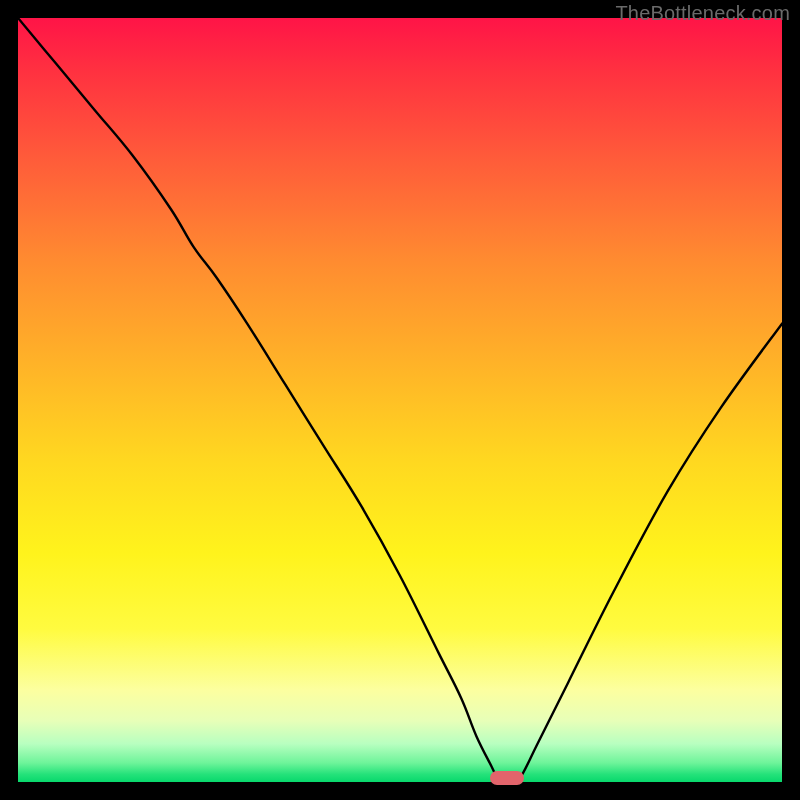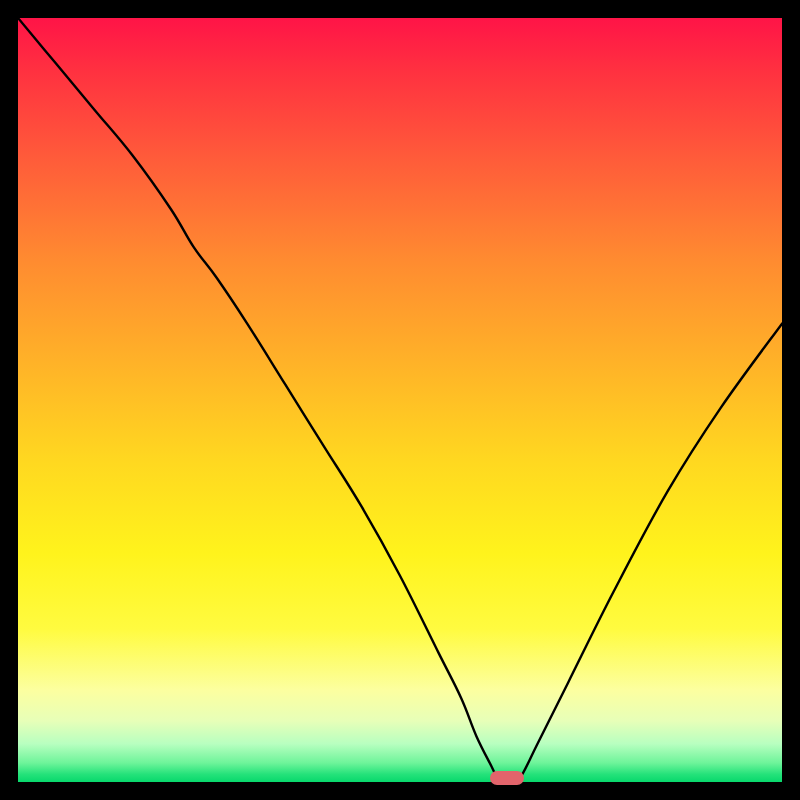--- a/index.html
+++ b/index.html
@@ -72,14 +72,15 @@
   <div class="plot-area">
 
     <svg class="curve" viewBox="0 0 764 764" preserveAspectRatio="none">
       <path id="curve-path" fill="none" stroke="#000" stroke-width="2.4" stroke-linejoin="round" stroke-linecap="round" d="M 0.00 0.00 C 6.88 8.25, 24.45 29.34, 38.20 45.84 C 51.95 62.34, 62.65 75.18, 76.40 91.68 C 90.15 108.18, 100.85 119.64, 114.60 137.52 C 128.35 155.40, 141.80 174.50, 152.80 191.00 C 163.80 207.50, 167.47 216.82, 175.72 229.20 C 183.97 241.58, 189.01 246.01, 198.64 259.76 C 208.27 273.51, 216.82 286.35, 229.20 305.60 C 241.58 324.85, 253.65 344.72, 267.40 366.72 C 281.15 388.72, 291.85 405.84, 305.60 427.84 C 319.35 449.84, 330.05 465.58, 343.80 488.96 C 357.55 512.34, 368.25 531.59, 382.00 557.72 C 395.75 583.85, 409.20 612.12, 420.20 634.12 C 431.20 656.12, 436.24 664.83, 443.12 679.96 C 450.00 695.09, 452.90 705.78, 458.40 718.16 C 463.90 730.54, 469.55 740.47, 473.68 748.72 C 477.81 756.97, 478.57 761.25, 481.32 764.00 C 484.07 766.75, 486.21 764.00, 488.96 764.00 C 491.71 764.00, 493.85 765.38, 496.60 764.00 C 499.35 762.62, 500.11 763.24, 504.24 756.36 C 508.37 749.48, 511.27 742.30, 519.52 725.80 C 527.77 709.30, 536.33 692.18, 550.08 664.68 C 563.83 637.18, 578.04 607.38, 595.92 573.00 C 613.80 538.62, 630.15 506.68, 649.40 473.68 C 668.65 440.68, 682.25 419.89, 702.88 389.64 C 723.51 359.39, 753.00 320.73, 764.00 305.60"></path>
     </svg>
 
     <div class="marker" id="balance-marker" style="left: 471.77px; top: 753px; width: 34.38px; height: 14px; background: rgb(226, 100, 107);"></div>
 
   </div>
 
+  <div class="watermark">TheBottleneck.com</div>
 
 </div>
 
 </body></html>

